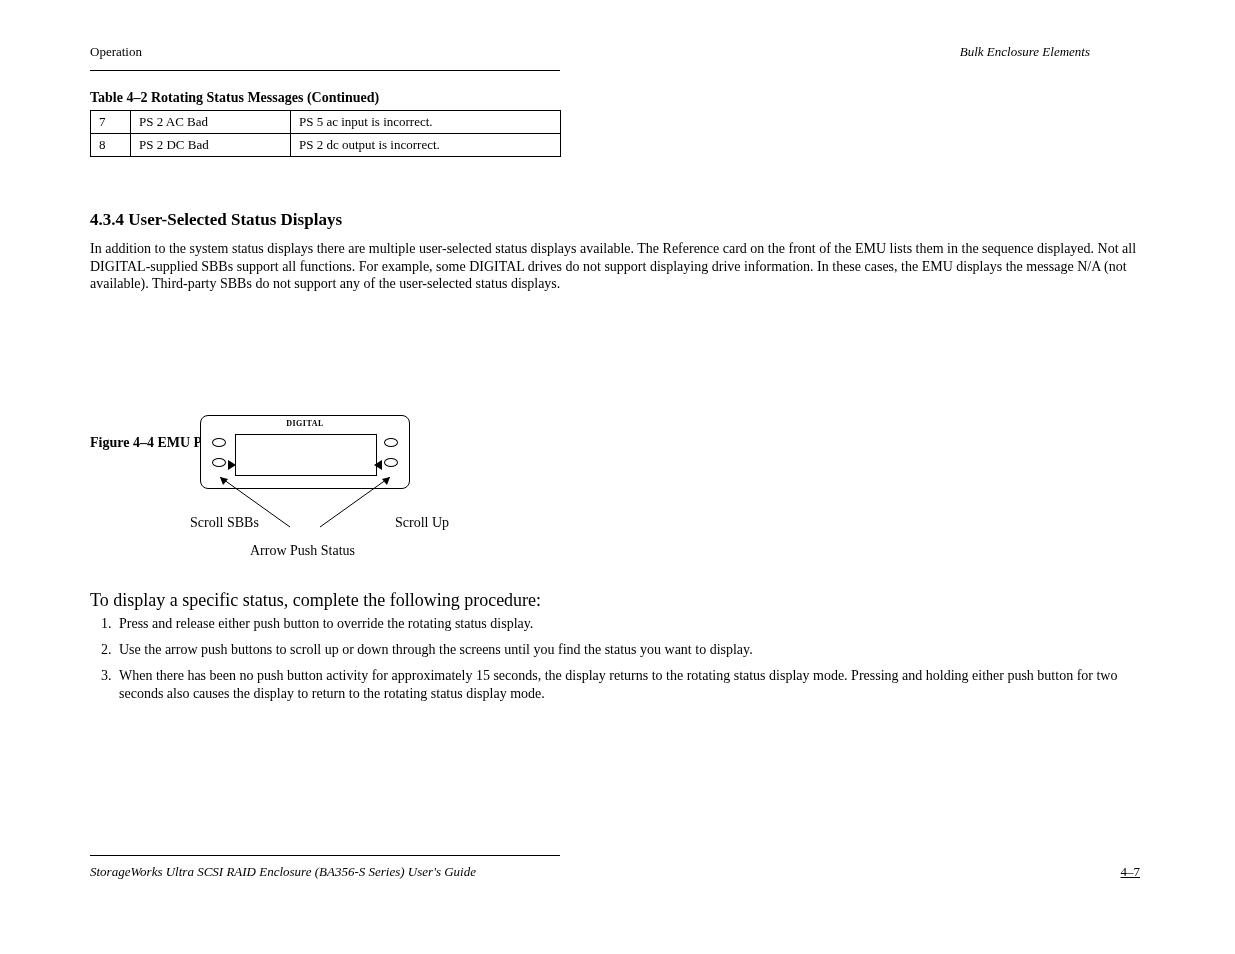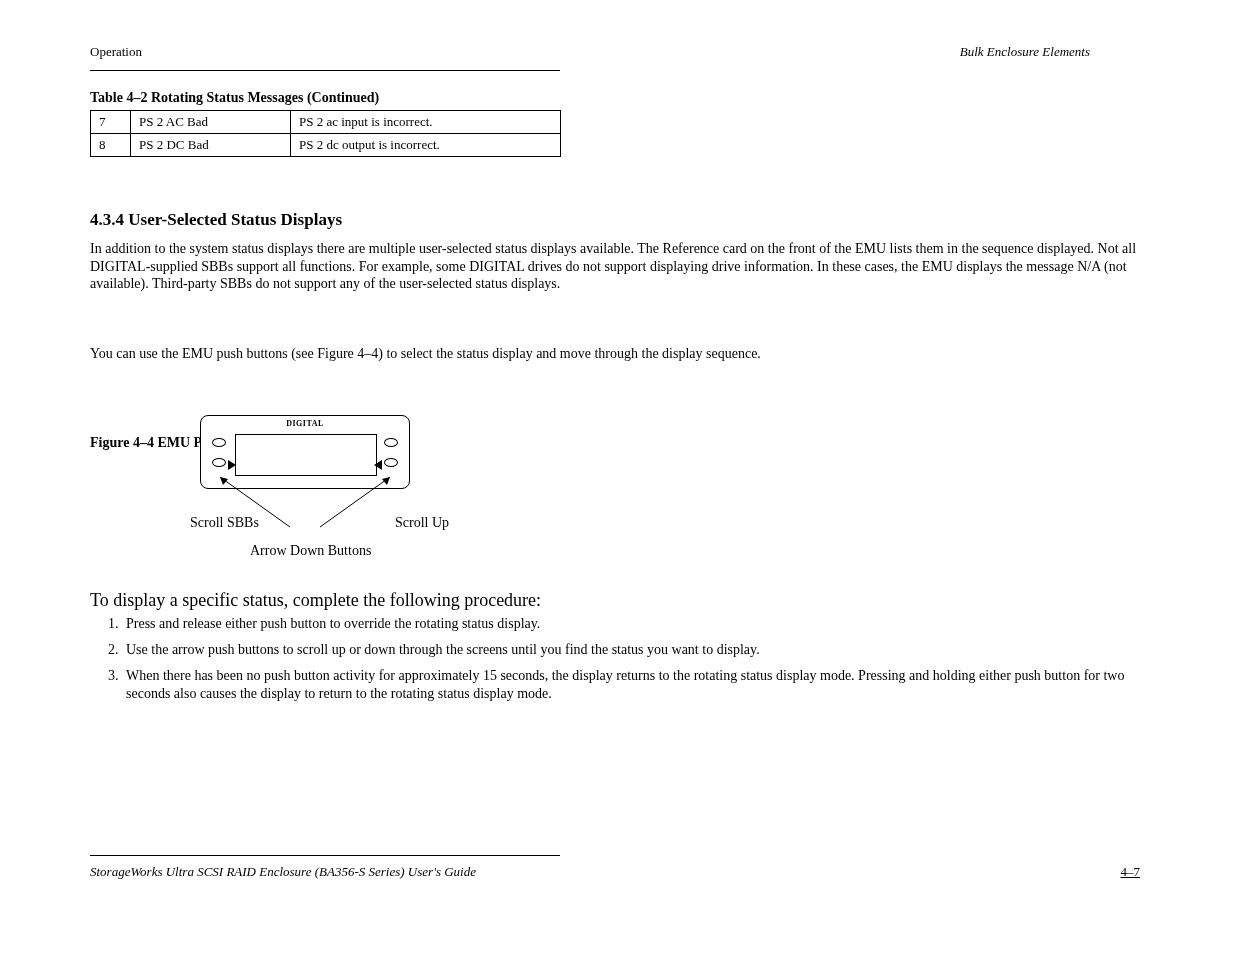--- a/index.html
+++ b/index.html
@@ -43,21 +43,21 @@
   .tri.r  { right: 27px; top: 44px; border-top: 5px solid transparent; border-bottom: 5px solid transparent; border-right: 8px solid #000; }
 
   .arrows { position: absolute; left: 0; top: 62px; width: 210px; height: 60px; pointer-events: none; }
 
   .label-down  { position: absolute; left: 190px; top: 515px; font-size: 14px; }
   .label-up    { position: absolute; left: 395px; top: 515px; font-size: 14px; }
   .label-arrow { position: absolute; left: 250px; top: 543px; font-size: 14px; }
 
   .steps-title { position: absolute; left: 90px; top: 590px; font-size: 18px; }
   ol.steps { position: absolute; left: 115px; top: 615px; width: 1010px; font-size: 14px; line-height: 1.28; }
-  ol.steps li { margin-bottom: 8px; padding-left: 4px; margin-left: 7px; }
+  ol.steps li { margin-bottom: 8px; padding-left: 4px; }
 </style>
 </head>
 <body>
 
 <div class="page">
 
   <div class="toprow">
     <span class="left">Operation</span>
     <span class="right">Bulk Enclosure Elements</span>
   </div>
@@ -67,33 +67,32 @@
   <table class="cont">
     <colgroup>
         <col class="c1">
         <col class="c2">
         <col class="c3">
       </colgroup>
     <tbody>
       <tr>
         <td>7</td>
         <td>PS 2 AC Bad</td>
-        <td>PS 2 ac input is incorrect.</td>
+        <td>PS 5 ac input is incorrect.</td>
       </tr>
       <tr>
         <td>8</td>
         <td>PS 2 DC Bad</td>
         <td>PS 2 dc output is incorrect.</td>
       </tr>
     </tbody>
   </table>
 
   <h2 class="section-h2">4.3.4    User-Selected Status Displays</h2>
   <p class="para1">In addition to the system status displays there are multiple user-selected status displays available. The Reference card on the front of the EMU lists them in the sequence displayed. Not all DIGITAL-supplied SBBs support all functions. For example, some DIGITAL drives do not support displaying drive information. In these cases, the EMU displays the message N/A (not available). Third-party SBBs do not support any of the user-selected status displays.</p>
-  <p class="para2">You can use the EMU push buttons (see Figure 4–4) to select the status display and move through the display sequence.</p>
 
   <div class="fig-caption">Figure 4–4  EMU Push Buttons</div>
 
   <div class="figure">
     <div class="panel">
       <span class="brand">DIGITAL</span>
       <div class="screen"></div>
       <div class="btn tl"></div>
       <div class="btn bl"></div>
       <div class="btn tr"></div>
@@ -104,21 +103,21 @@
     <svg class="arrows" viewBox="0 0 210 60">
       <line x1="20" y1="0" x2="90" y2="50" stroke="#000" stroke-width="1"></line>
       <line x1="190" y1="0" x2="120" y2="50" stroke="#000" stroke-width="1"></line>
       <polygon points="20,0 28,2 23,8" fill="#000"></polygon>
       <polygon points="190,0 182,2 187,8" fill="#000"></polygon>
     </svg>
   </div>
 
   <div class="label-down">Scroll SBBs</div>
   <div class="label-up">Scroll Up</div>
-  <div class="label-arrow">Arrow Down Buttons</div>
+  <div class="label-arrow">Arrow Push Status</div>
 
   <p class="steps-title">To display a specific status, complete the following procedure:</p>
   <ol class="steps">
     <li>Press and release either push button to override the rotating status display.</li>
     <li>Use the arrow push buttons to scroll up or down through the screens until you find the status you want to display.</li>
     <li>When there has been no push button activity for approximately 15 seconds, the display returns to the rotating status display mode. Pressing and holding either push button for two seconds also causes the display to return to the rotating status display mode.</li>
   </ol>
 
   <div class="hr2"></div>
   <div class="bottomrow">

